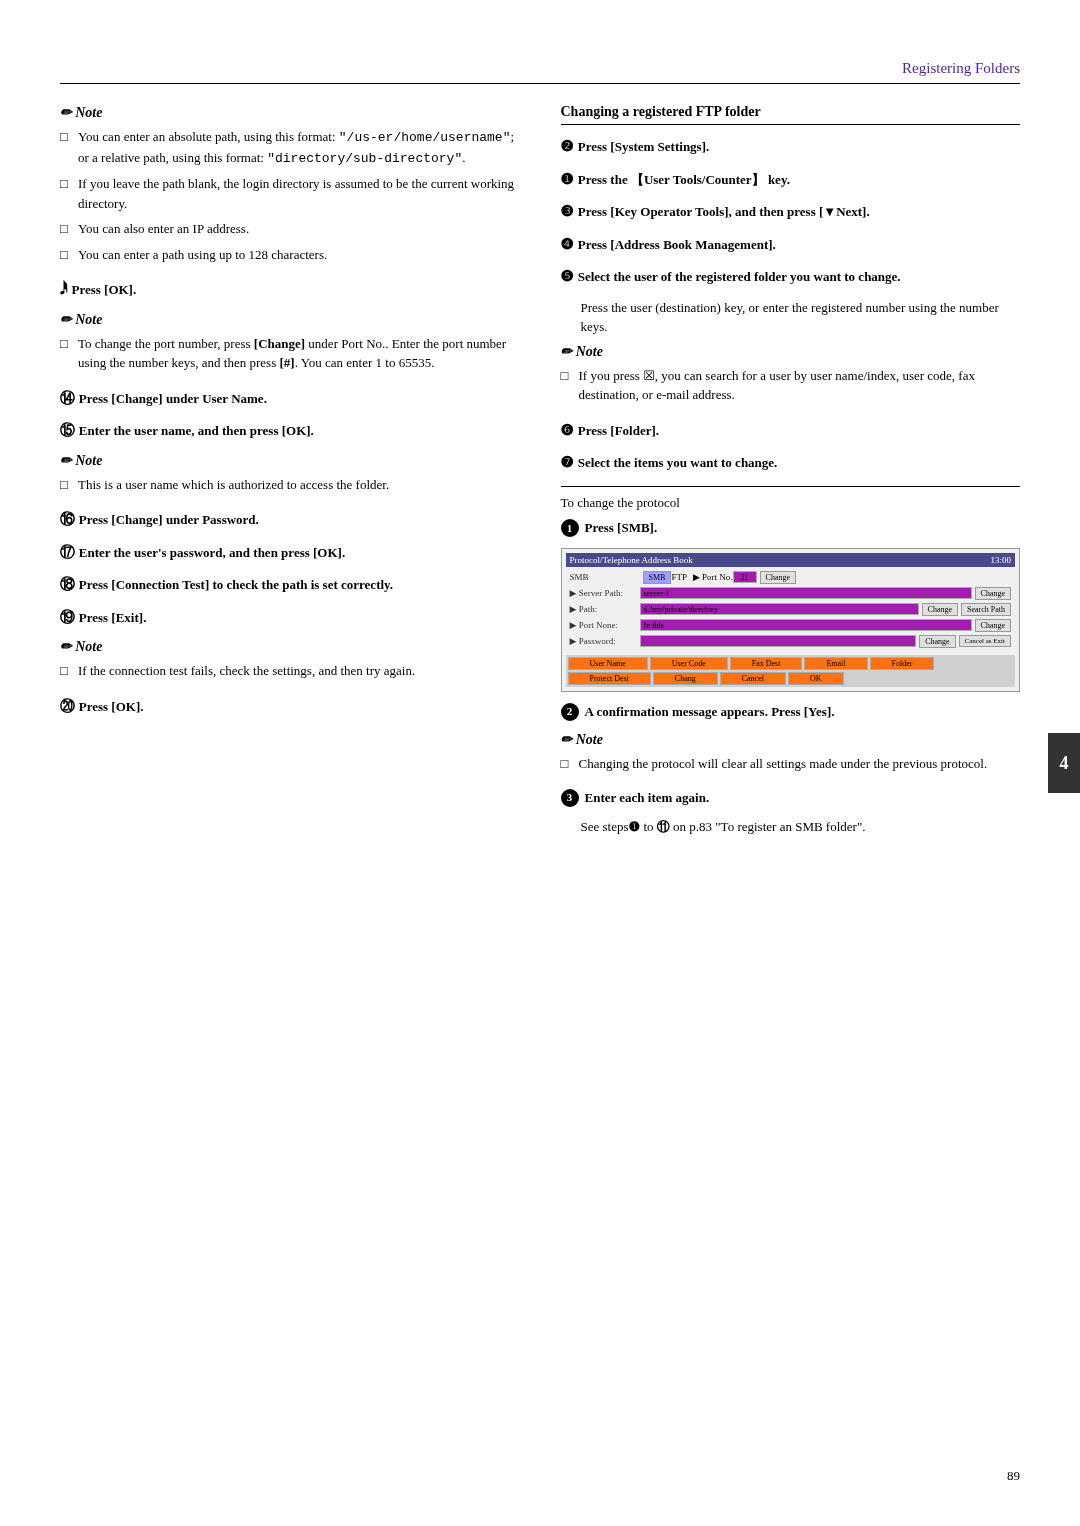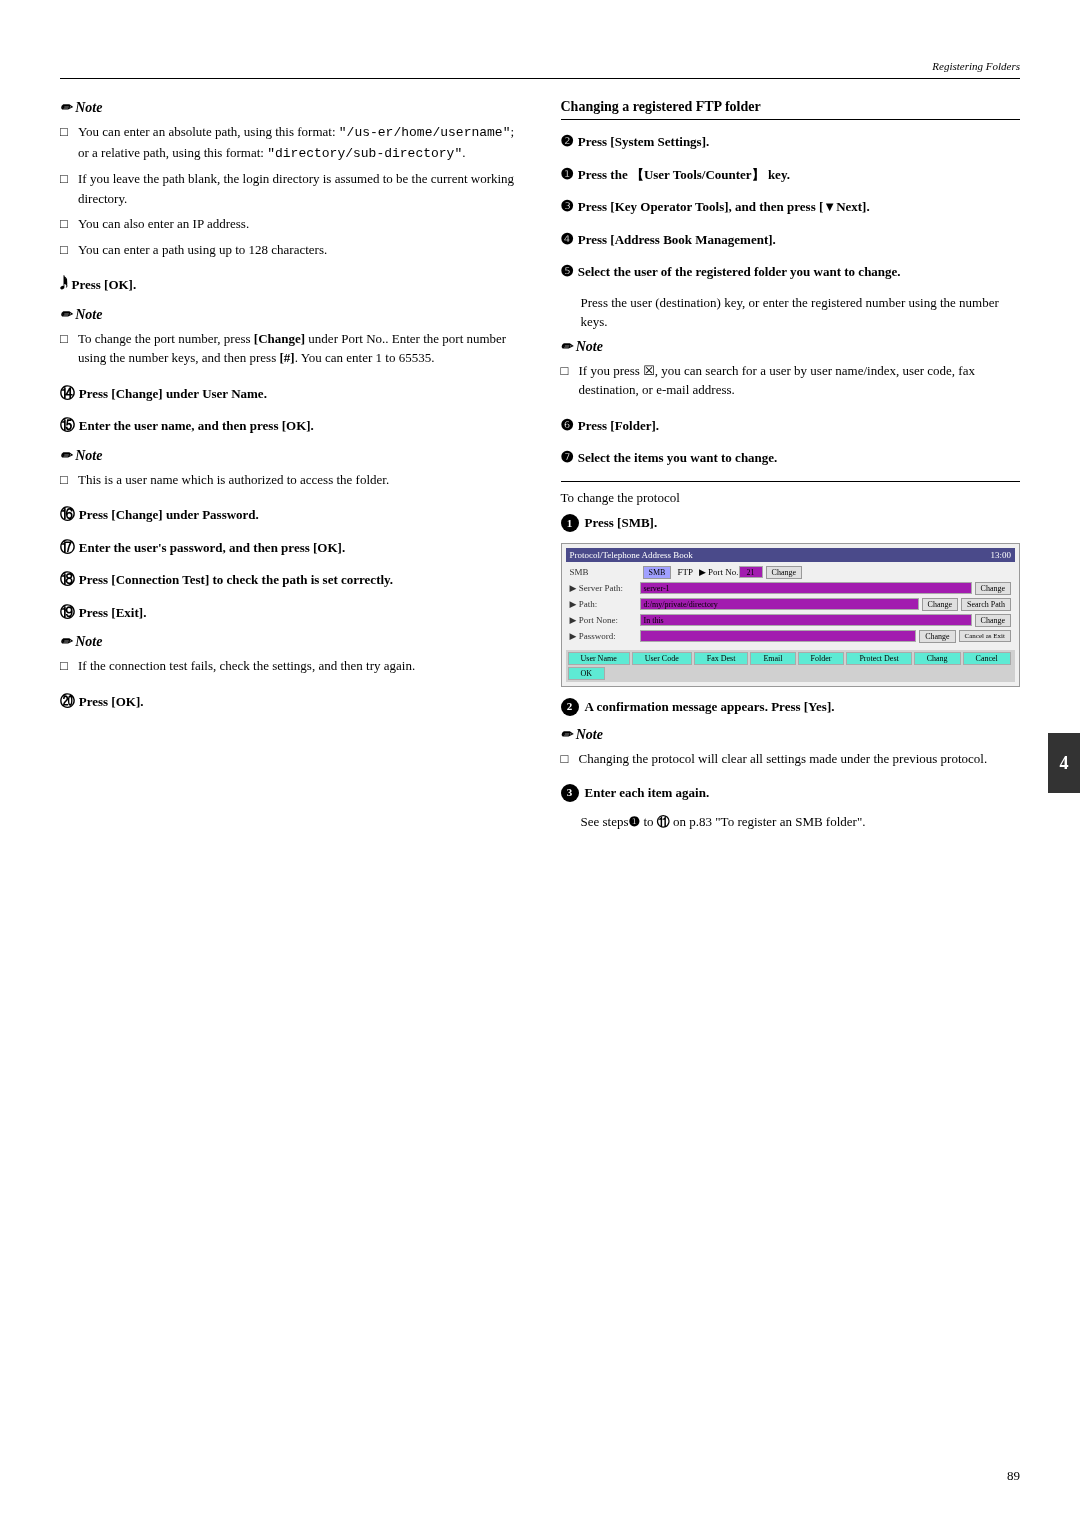--- a/index.html
+++ b/index.html
@@ -24,23 +24,22 @@
     .page-header {
       display: flex;
       justify-content: flex-end;
       align-items: center;
       border-bottom: 1px solid #000;
       padding-bottom: 6px;
       margin-bottom: 20px;
     }
 
     .header-title {
-      font-size: 11px;
-      font-style: italic;
-      color: #000000;
+      font-size: 15px;
+      color: #4c1d95;
     }
 
     
     .two-col {
       display: flex;
       gap: 41px;
     }
 
     .left-col {
       flex: 1;
@@ -204,23 +203,23 @@
 
     .screen-footer {
       background: #d0d0d0;
       display: flex;
       gap: 2px;
       padding: 2px;
       flex-wrap: wrap;
     }
 
     .screen-footer span {
-      background: #5eead4;
+      background: #f97316;
       border: 1px solid #aaa;
-      padding: 1px 12px;
+      padding: 1px 21px;
       font-size: 8px;
     }
 
     
     .reference-section {
       margin-top: 10px;
       font-size: 13px;
     }
 
     .reference-title {
@@ -433,21 +432,21 @@
       <div class="screen-mockup">
         <div class="screen-header-bar">
           <span>Protocol/Telephone Address Book</span>
           <span>13:00</span>
         </div>
         <div class="screen-body">
 
           <div class="screen-row">
             <span class="screen-label">SMB</span>
             <span class="screen-btn" style="background:#a0a0ff; color:#000;">SMB</span>
-            <span style="margin-left:6px; font-size:9px;text-align:right;">FTP</span>
+            <span style="margin-left:0; font-size:9px;text-align:right;">FTP</span>
             <span style="margin-left:6px;">▶ Port No.</span>
             <span class="screen-input" style="width:24px; flex:none; text-align:center; font-size:8px;">21</span>
             <span class="screen-btn">Change</span>
           </div>
 
           <div class="screen-row">
             <span class="screen-label">▶ Server Path:</span>
             <span class="screen-input">server-1</span>
             <span class="screen-btn">Change</span>
           </div>

